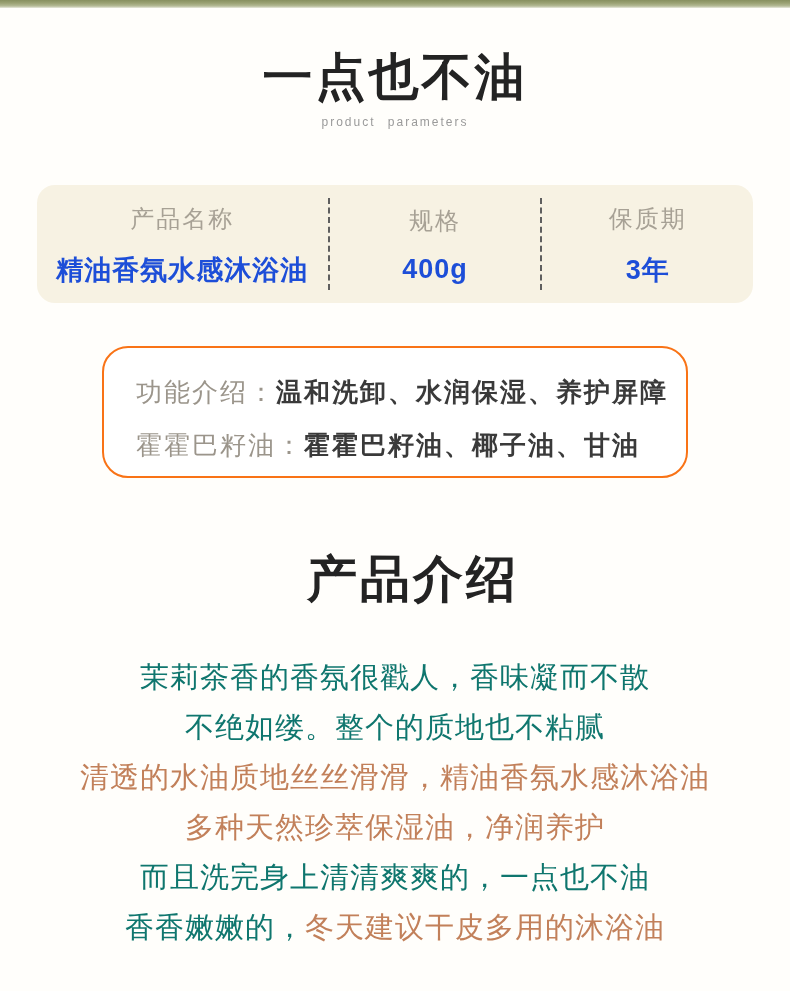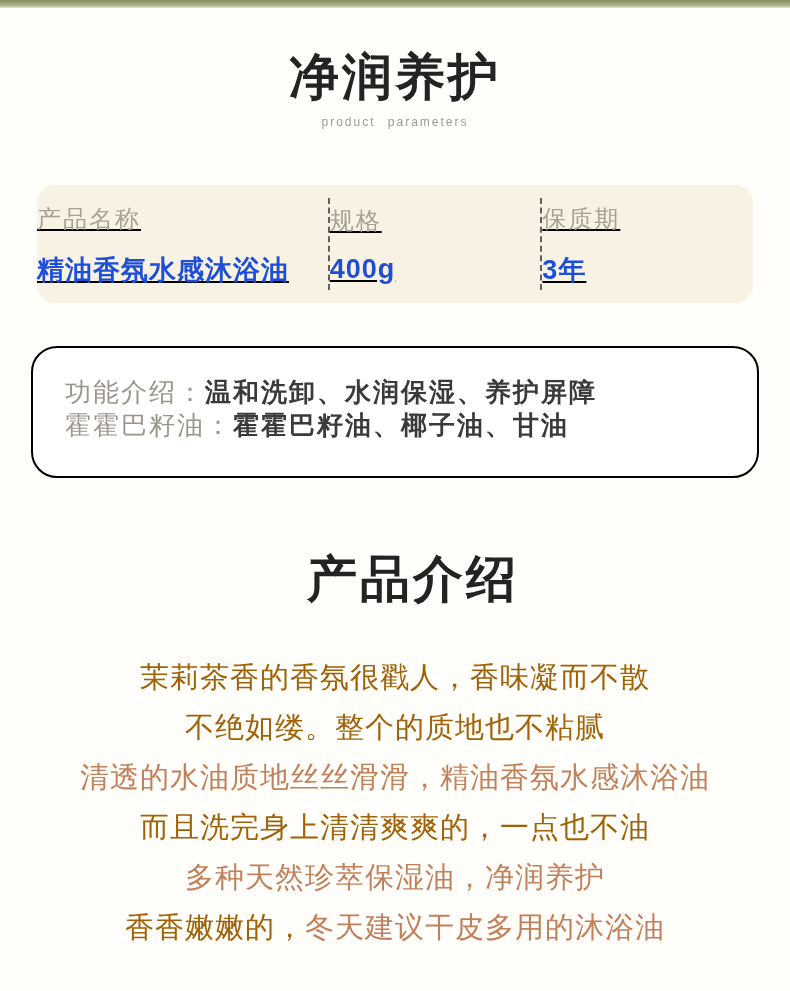--- a/index.html
+++ b/index.html
@@ -39,24 +39,23 @@
     width: 716px;
     height: 118px;
     margin: 56px auto 0 auto;
     background: #f7f2e3;
     border-radius: 18px;
     display: flex;
     align-items: stretch;
   }
   .spec-col {
     display: flex; flex-direction: column;
-    justify-content: center;
+    align-items: center; justify-content: center;
     gap: 17px;
     padding-top: 2px;
-    text-decoration: underline;
   }
   .spec-col.col-name { flex: 1.38; }
   .spec-col.col-small { flex: 1; }
   .spec-label {
     font-size: 24px;
     color: #a7a195;
     letter-spacing: 2px;
   }
   .spec-value {
     font-size: 27px;
@@ -65,58 +64,58 @@
     letter-spacing: 1px;
   }
   .spec-divider {
     width: 0;
     border-left: 2px dashed #5f5f5f;
     height: 92px;
     align-self: center;
   }
 
   .info-box {
-    width: 728px;
+    width: 586px;
     height: 132px;
     margin: 43px auto 0 auto;
     background: #ffffff;
-    border: 2px solid #000000;
+    border: 2px solid #f97316;
     border-radius: 26px;
     padding: 29px 0 0 32px;
     display: flex; flex-direction: column;
-    gap: 2px;
+    gap: 22px;
   }
   .info-row { font-size: 26px; line-height: 31px; white-space: nowrap; }
   .info-label { color: #9b958b; letter-spacing: 2px; }
   .info-value { color: #3a3a3a; font-weight: 700; letter-spacing: 2px; }
 
   .intro-section .sec-title { margin-top: 72px; padding-left: 36px; }
 
   .intro-paragraph {
     margin-top: 44px;
     text-align: center;
   }
   .para-line {
     font-size: 29px;
     line-height: 50px;
     letter-spacing: 1px;
     white-space: nowrap;
   }
-  .tone-dark { color: #a16207; }
+  .tone-dark { color: #0f766e; }
   .tone-brown { color: #c2805a; }
 </style>
 </head>
 <body>
 
 <div class="page">
 
   <div class="top-strip"></div>
 
   <section class="params-section">
-    <h1 class="sec-title">净润养护</h1>
+    <h1 class="sec-title">一点也不油</h1>
     <div class="sec-subtitle">product parameters</div>
 
     <div class="spec-card">
       <div class="spec-col col-name">
         <div class="spec-label">产品名称</div>
         <div class="spec-value">精油香氛水感沐浴油</div>
       </div>
       <div class="spec-divider"></div>
       <div class="spec-col col-small">
         <div class="spec-label">规格</div>
@@ -139,19 +138,19 @@
     </div>
   </section>
 
   <section class="intro-section">
     <h1 class="sec-title">产品介绍</h1>
 
     <div class="intro-paragraph">
       <p class="para-line tone-dark">茉莉茶香的香氛很戳人，香味凝而不散</p>
       <p class="para-line tone-dark">不绝如缕。整个的质地也不粘腻</p>
       <p class="para-line tone-brown">清透的水油质地丝丝滑滑，精油香氛水感沐浴油</p>
+      <p class="para-line tone-brown">多种天然珍萃保湿油，净润养护</p>
       <p class="para-line tone-dark">而且洗完身上清清爽爽的，一点也不油</p>
-      <p class="para-line tone-brown">多种天然珍萃保湿油，净润养护</p>
       <p class="para-line"><span class="tone-dark">香香嫩嫩的，</span><span class="tone-brown">冬天建议干皮多用的沐浴油</span></p>
     </div>
   </section>
 
 </div>
 
 </body></html>

